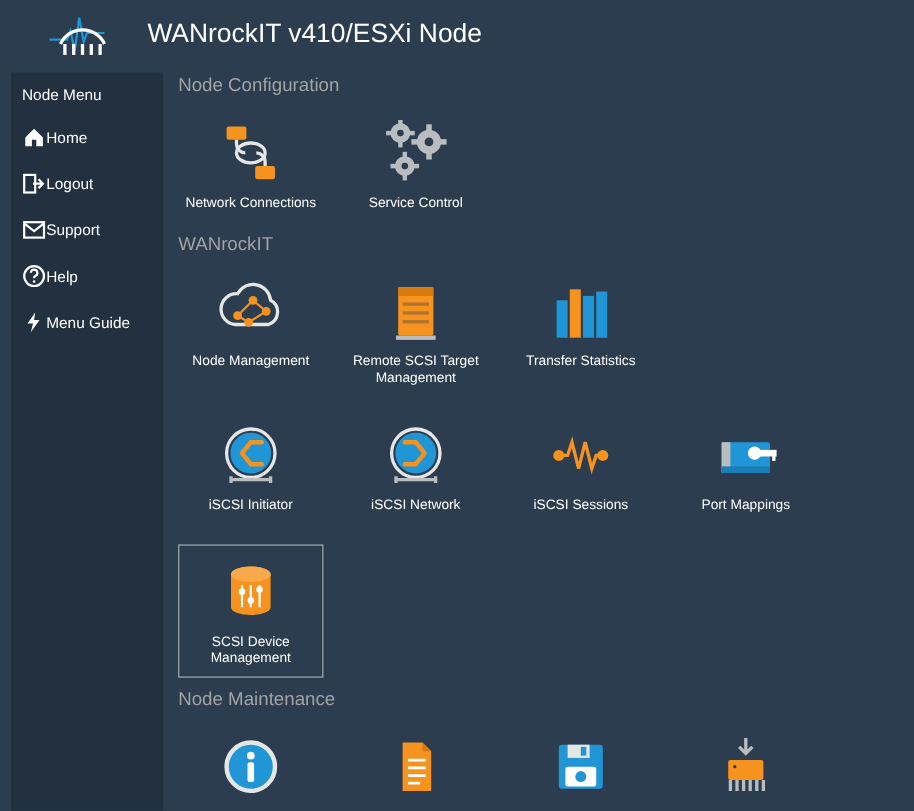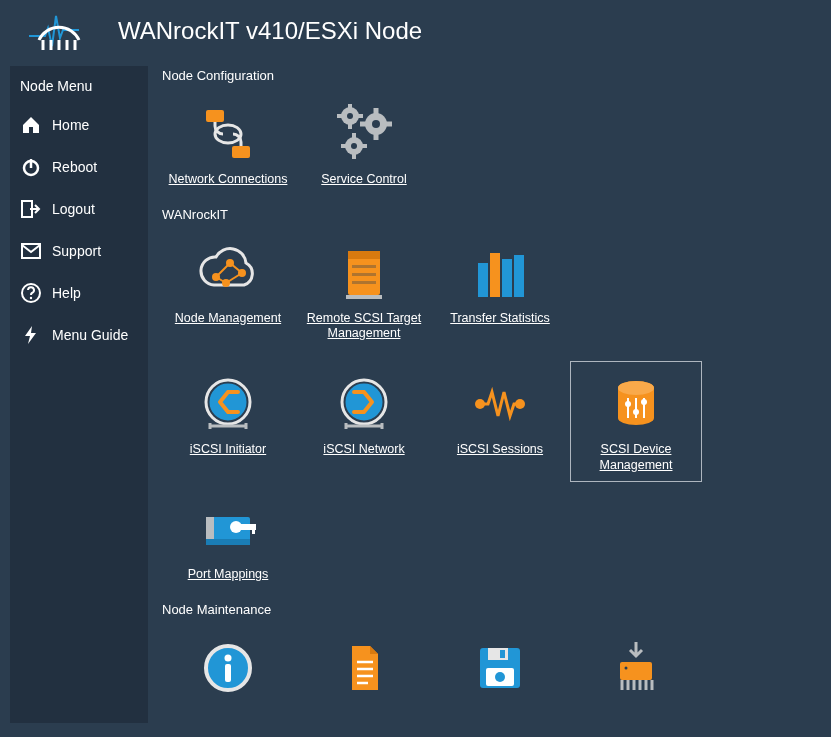--- a/index.html
+++ b/index.html
@@ -7,21 +7,21 @@
     background: #2b3d4f;
     color: #fff;
     font-family: "Segoe UI", Arial, sans-serif;
     width: 831px;
     height: 737px;
     overflow: hidden;
   }
   .header {
     display: flex;
     align-items: center;
-    padding: 10px 8px 14px 4px;
+    padding: 10px 8px 14px 20px;
   }
   .logo-wrap { width: 110px; display:flex; justify-content:center;}
   .title {
     font-size: 24px;
     font-weight: 400;
     color: #fff;
     margin-left: 4px;
   }
   .body {
     display: flex;
@@ -34,45 +34,43 @@
     padding: 8px 0 10px 0;
   }
   .sidebar-title {
     font-size: 14px;
     color: #fff;
     padding: 4px 10px 10px 10px;
   }
   .sidebar-item {
     display: flex;
     align-items: center;
-    gap: 10px;
     padding: 10px 10px;
     font-size: 14px;
     color: #fff;
     cursor: pointer;
   }
   .sidebar-item .ic {
     width: 22px;
     height: 22px;
     display:flex;
     align-items:center;
     justify-content:center;
   }
   .main { flex: 1; }
   .section-title {
-    font-size: 13px;
-    color: #ffffff;
+    font-size: 17px;
+    color: #a3a3a3;
     font-weight: 500;
     margin: 2px 0 8px 0;
   }
   .grid {
     display: flex;
     flex-wrap: wrap;
-    gap: 4px;
-    text-decoration: underline;
+    gap: 18px;
   }
   .tile {
     width: 132px;
     padding: 6px 4px 8px 4px;
     text-align: center;
     cursor: pointer;
     border: 1px solid transparent;
   }
   .tile.selected {
     border: 1px solid #aeb6bf;
@@ -306,28 +304,20 @@
           <span class="ic">
             <svg width="22" height="22" viewBox="0 0 22 22">
               <use href="#home-icon"></use>
             </svg>
           </span>
           <span>Home</span>
         </div>
         <div class="sidebar-item">
           <span class="ic">
             <svg width="22" height="22" viewBox="0 0 22 22">
-              <use href="#power-icon"></use>
-            </svg>
-          </span>
-          <span>Reboot</span>
-        </div>
-        <div class="sidebar-item">
-          <span class="ic">
-            <svg width="22" height="22" viewBox="0 0 22 22">
               <use href="#logout-icon"></use>
             </svg>
           </span>
           <span>Logout</span>
         </div>
         <div class="sidebar-item">
           <span class="ic">
             <svg width="22" height="22" viewBox="0 0 22 22">
               <use href="#envelope-icon"></use>
             </svg>
@@ -422,35 +412,35 @@
             <div class="label">iSCSI Network</div>
           </div>
           <div class="tile">
             <div class="icon-box">
               <svg width="64" height="60" viewBox="0 0 64 60">
                 <use href="#sessions-wave-icon"></use>
               </svg>
             </div>
             <div class="label">iSCSI Sessions</div>
           </div>
+          <div class="tile">
+            <div class="icon-box">
+              <svg width="64" height="60" viewBox="0 0 64 60">
+                <use href="#card-key-icon"></use>
+              </svg>
+            </div>
+            <div class="label">Port Mappings</div>
+          </div>
           <div class="tile selected">
             <div class="icon-box">
               <svg width="64" height="60" viewBox="0 0 64 60">
                 <use href="#database-sliders-icon"></use>
               </svg>
             </div>
             <div class="label">SCSI Device Management</div>
-          </div>
-          <div class="tile">
-            <div class="icon-box">
-              <svg width="64" height="60" viewBox="0 0 64 60">
-                <use href="#card-key-icon"></use>
-              </svg>
-            </div>
-            <div class="label">Port Mappings</div>
           </div>
         </div>
       </div>
       <div class="section">
         <div class="section-title">Node Maintenance</div>
         <div class="grid">
           <div class="tile">
             <div class="icon-box">
               <svg width="64" height="60" viewBox="0 0 64 60">
                 <use href="#info-circle-icon"></use>

